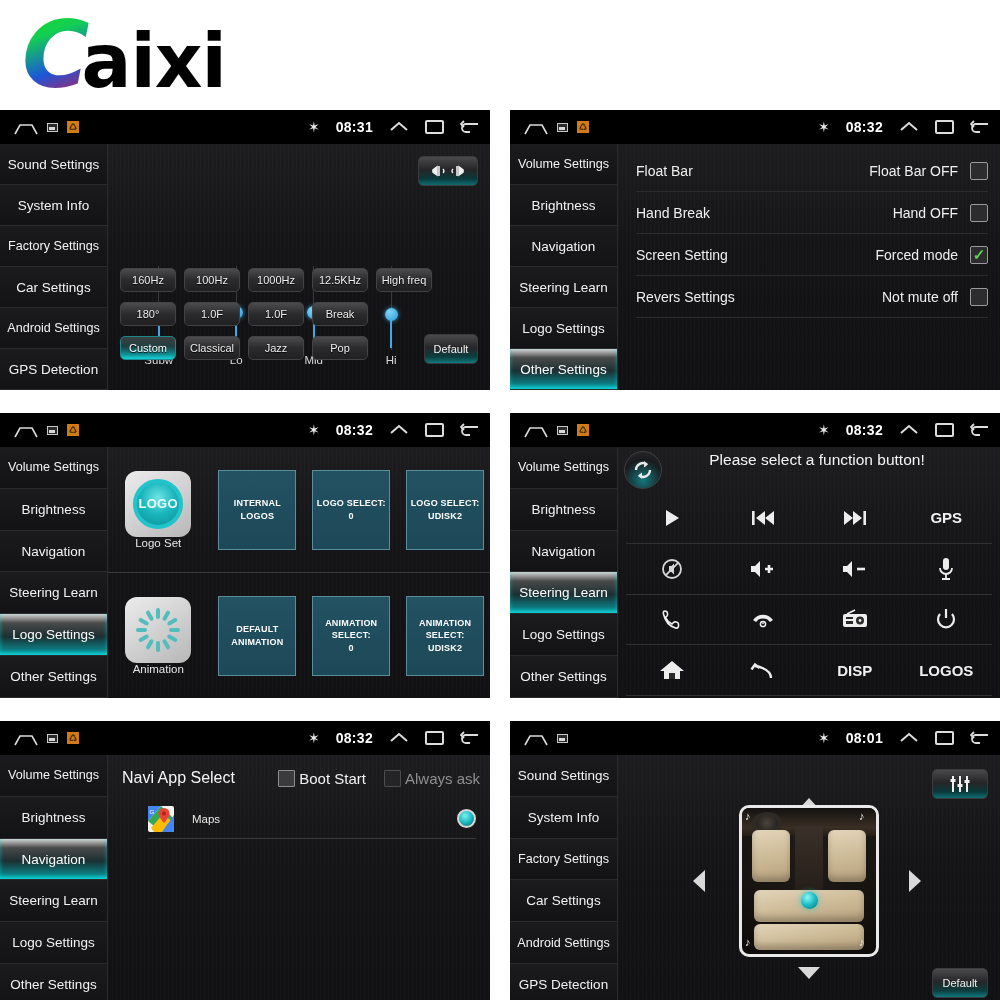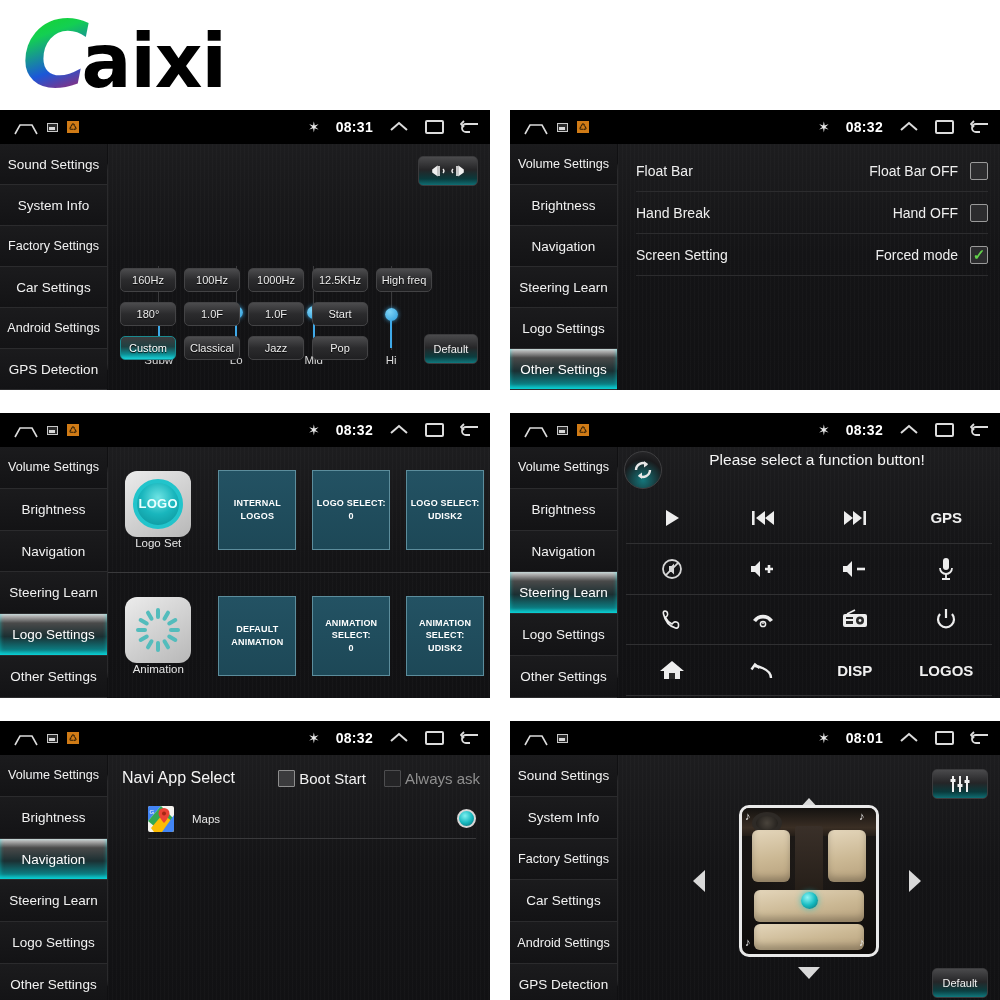--- a/index.html
+++ b/index.html
@@ -77,21 +77,20 @@
   .chev-up { width:20px;height:14px; }
   .recents { width:19px; height:14px; border:2px solid #dcdcdc; border-radius:2px; }
   .back-ic { width:20px; height:15px; }
 
   
   .pbody { flex:1 1 auto; display:flex; min-height:0; }
   .sidebar {
     width: 108px; flex: 0 0 108px; background:#151517;
     display:flex; flex-direction:column;
     border-right: 1px solid #2a2a2c;
-    border-radius: 26px;
   }
   .sb-item {
     flex: 1 1 0; display:flex; align-items:center; justify-content:center;
     color:#f2f2f2; font-size: 13.5px; text-align:center;
     border-bottom:1px solid #2b2b2d;
     background: linear-gradient(180deg,#1b1b1d 0%, #131315 100%);
     padding: 0 3px; white-space:nowrap;
   }
   .sb-item.narrow { font-size: 12.6px; }
   .sb-item.active {
@@ -370,21 +369,21 @@
             <div class="sbtn">160Hz</div>
             <div class="sbtn">100Hz</div>
             <div class="sbtn">1000Hz</div>
             <div class="sbtn">12.5KHz</div>
             <div class="sbtn">High freq</div>
           </div>
           <div class="btn-row" style="top:158px">
             <div class="sbtn">180°</div>
             <div class="sbtn">1.0F</div>
             <div class="sbtn">1.0F</div>
-            <div class="sbtn">Start</div>
+            <div class="sbtn">Break</div>
           </div>
           <div class="btn-row" style="top:192px">
             <div class="sbtn on">Custom</div>
             <div class="sbtn">Classical</div>
             <div class="sbtn">Jazz</div>
             <div class="sbtn">Pop</div>
           </div>
           <div class="default-btn" style="top:190px">Default</div>
         </div>
       </div>
@@ -436,20 +435,25 @@
             </div>
             <div class="opt-row">
               <span class="opt-name">Hand Break</span>
               <span class="opt-val">Hand OFF</span>
               <span class="cbox"></span>
             </div>
             <div class="opt-row">
               <span class="opt-name">Screen Setting</span>
               <span class="opt-val">Forced mode</span>
               <span class="cbox">✓</span>
+            </div>
+            <div class="opt-row">
+              <span class="opt-name">Revers Settings</span>
+              <span class="opt-val">Not mute off</span>
+              <span class="cbox"></span>
             </div>
           </div>
         </div>
       </div>
     </div>
 
     <div class="panel">
       <div class="statusbar">
         <div class="sb-left">
           <span class="home-icon">

